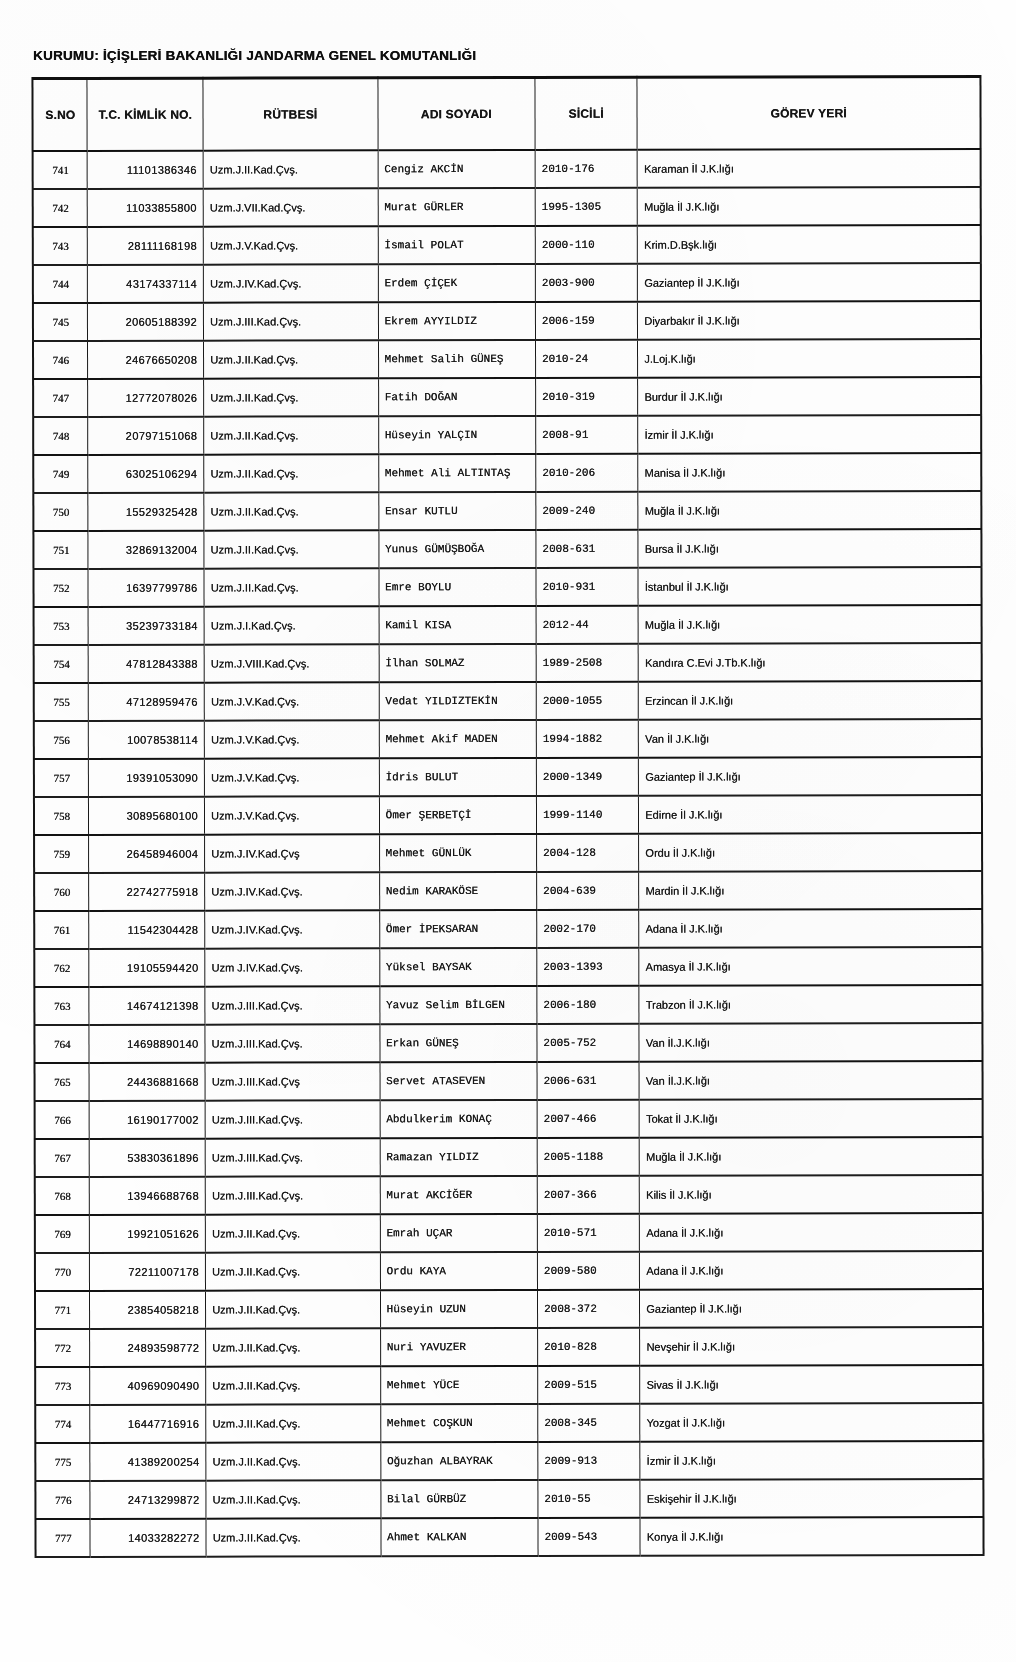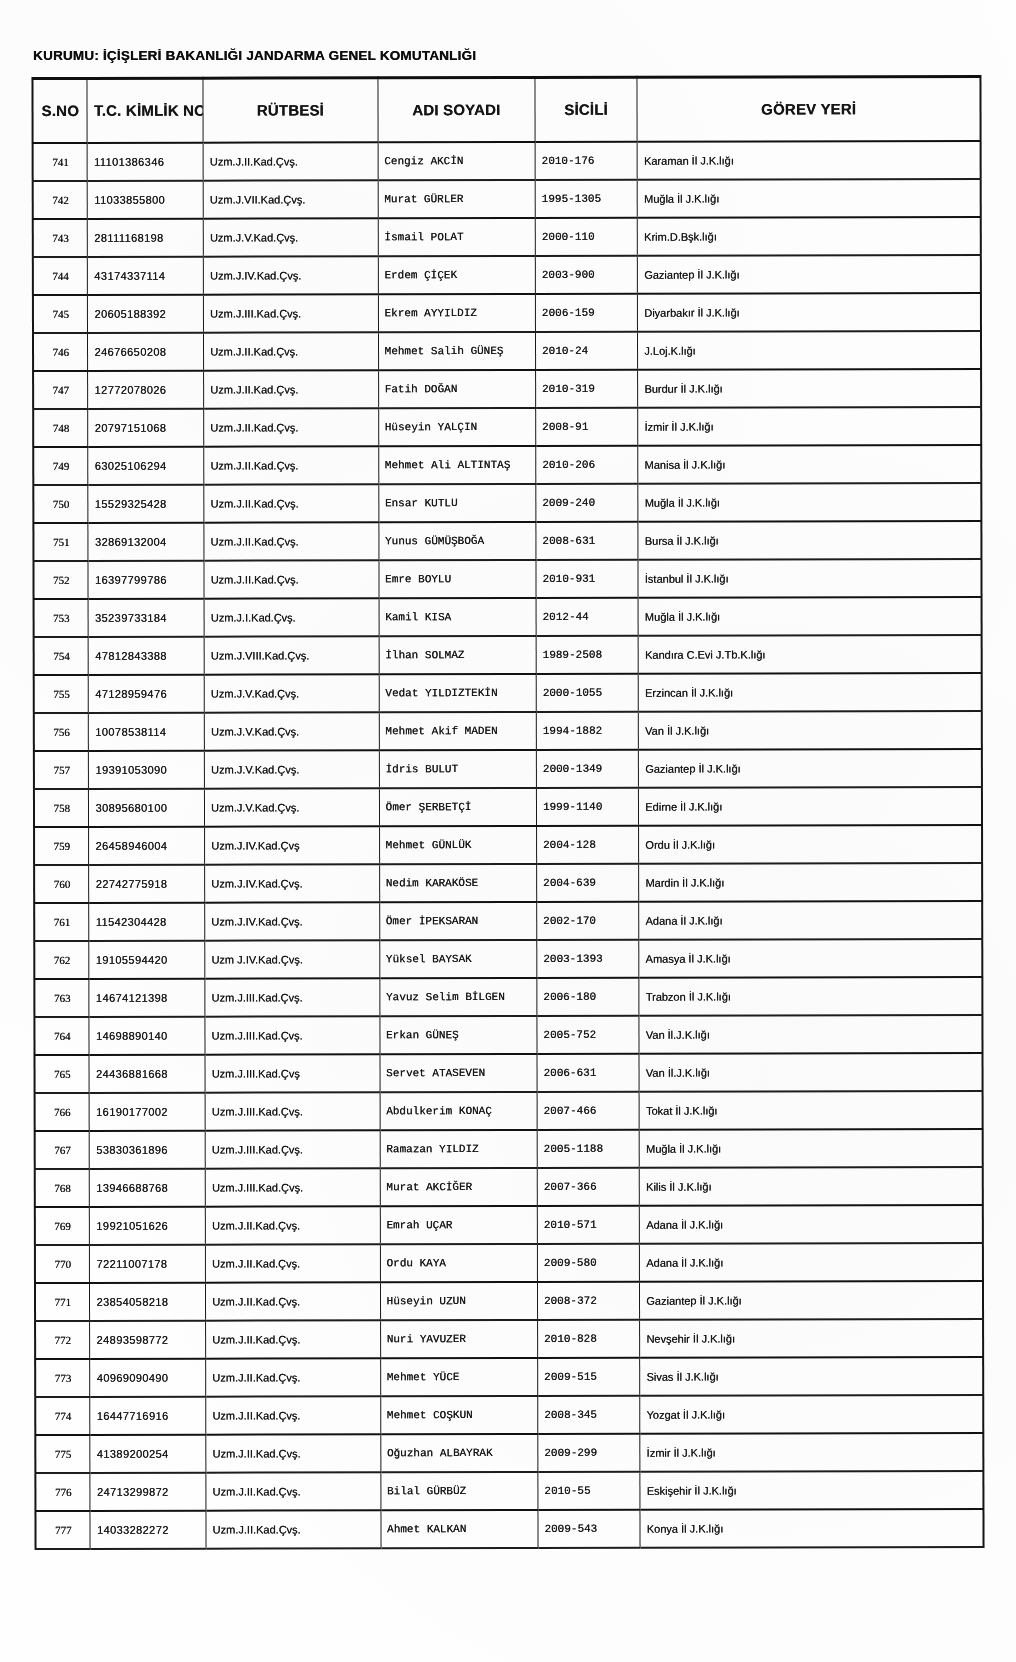--- a/index.html
+++ b/index.html
@@ -52,42 +52,42 @@
     border-bottom: 2px solid #161616;
     font-size: 11px;
     color: #151515;
     text-shadow: 0.25px 0 0 #333;
     padding: 2px 6px;
     overflow: hidden;
     white-space: nowrap;
   }
   table.roster th:first-child, table.roster td:first-child { border-left: none; }
   table.roster thead th {
-    height: 64px;
+    height: 72px;
     font-weight: bold;
-    font-size: 15px;
+    font-size: 12px;
     text-align: center;
     vertical-align: middle;
     border-bottom: 2.5px solid #101010;
     letter-spacing: 0.2px;
   }
   table.roster tbody td {
     height: 38px;
     vertical-align: middle;
   }
   
   .w-sno    { width: 5.8%; }
   .w-kimlik { width: 12.2%; }
   .w-rutbe  { width: 18.4%; }
   .w-ad     { width: 16.6%; }
   .w-sicil  { width: 10.8%; }
   .w-gorev  { width: 36.2%; }
   
   td.c-sno    { text-align: center; font-family: Liberation Serif, serif; }
-  td.c-kimlik { text-align: left; letter-spacing: 0.4px; }
+  td.c-kimlik { text-align: right; letter-spacing: 0.4px; }
   td.c-rutbe  { text-align: left; }
   td.c-ad     { text-align: left; font-family: Liberation Mono, monospace; }
   td.c-sicil  { text-align: left; font-family: Liberation Mono, monospace; }
   td.c-gorev  { text-align: left; }
   
   table.roster tbody tr:nth-child(odd) td { border-bottom-color: #1d1d1d; }
   table.roster tbody tr:nth-child(even) td { border-bottom-color: #121212; }
 </style>
 </head>
 <body>
@@ -379,21 +379,21 @@
     <td class="c-rutbe">Uzm.J.II.Kad.Çvş.</td>
     <td class="c-ad">Mehmet COŞKUN</td>
     <td class="c-sicil">2008-345</td>
     <td class="c-gorev">Yozgat İl J.K.lığı</td>
   </tr>
           <tr>
     <td class="c-sno">775</td>
     <td class="c-kimlik">41389200254</td>
     <td class="c-rutbe">Uzm.J.II.Kad.Çvş.</td>
     <td class="c-ad">Oğuzhan ALBAYRAK</td>
-    <td class="c-sicil">2009-299</td>
+    <td class="c-sicil">2009-913</td>
     <td class="c-gorev">İzmir İl J.K.lığı</td>
   </tr>
           <tr>
     <td class="c-sno">776</td>
     <td class="c-kimlik">24713299872</td>
     <td class="c-rutbe">Uzm.J.II.Kad.Çvş.</td>
     <td class="c-ad">Bilal GÜRBÜZ</td>
     <td class="c-sicil">2010-55</td>
     <td class="c-gorev">Eskişehir İl J.K.lığı</td>
   </tr>

